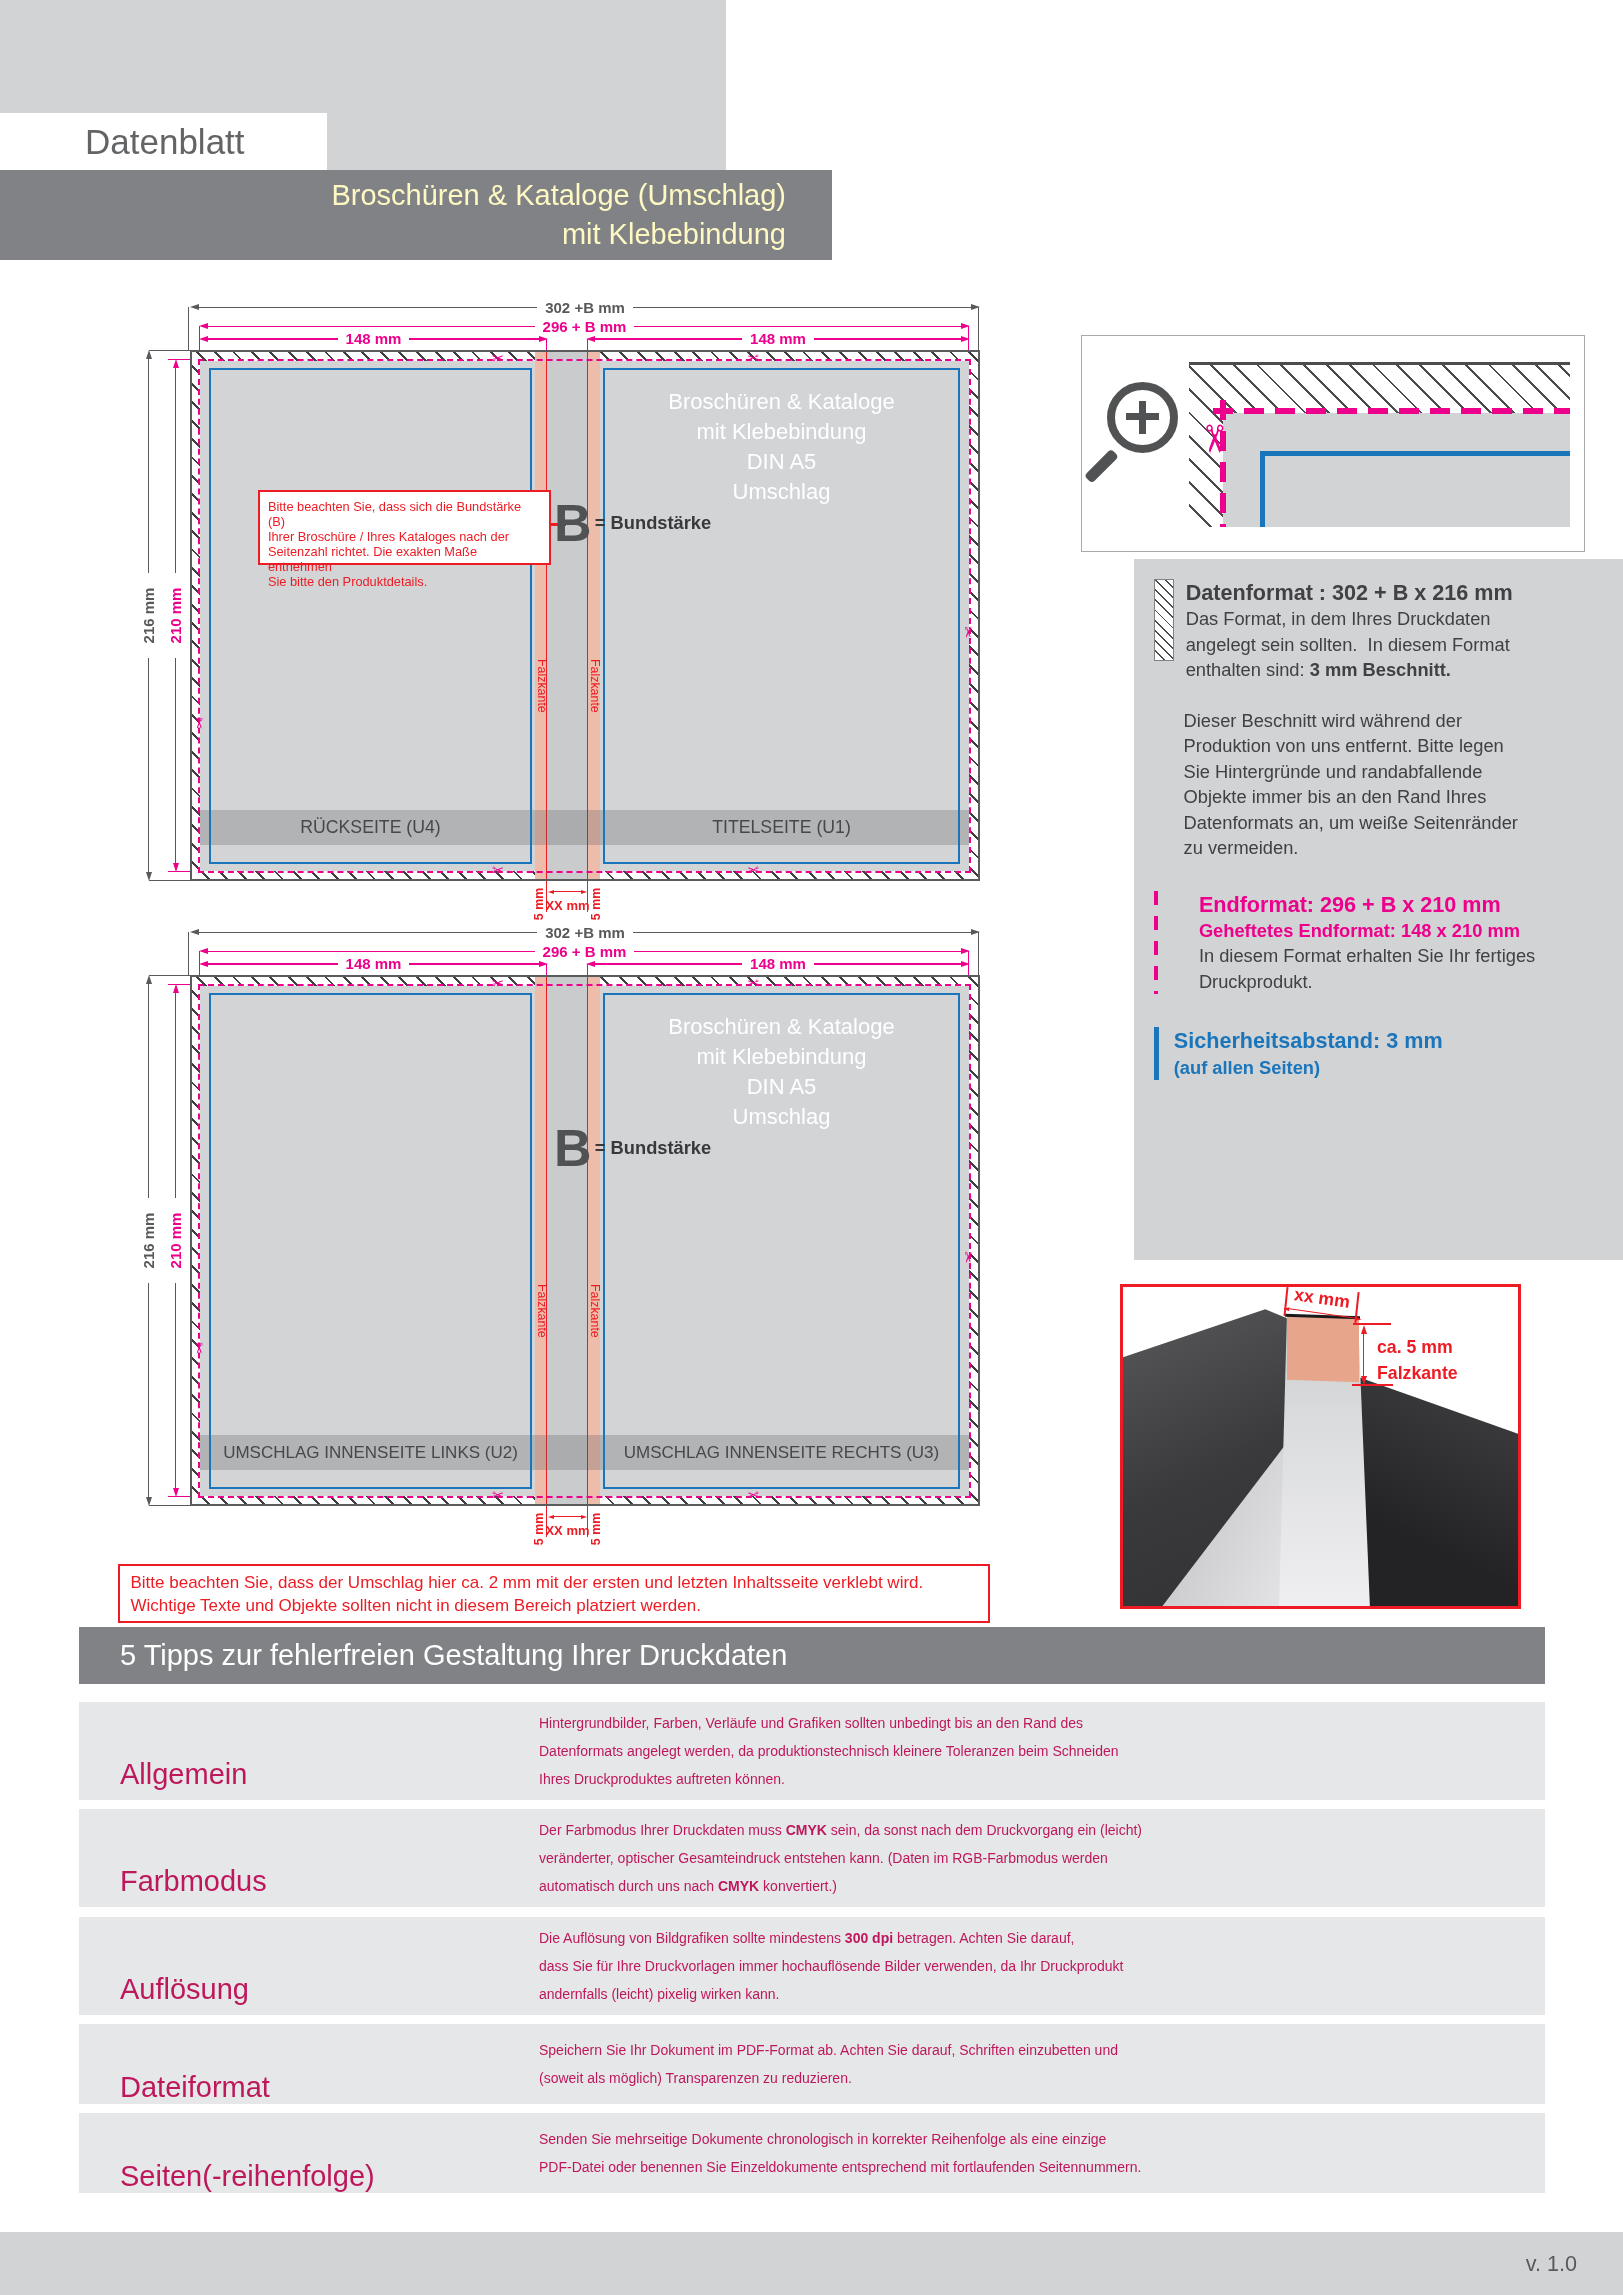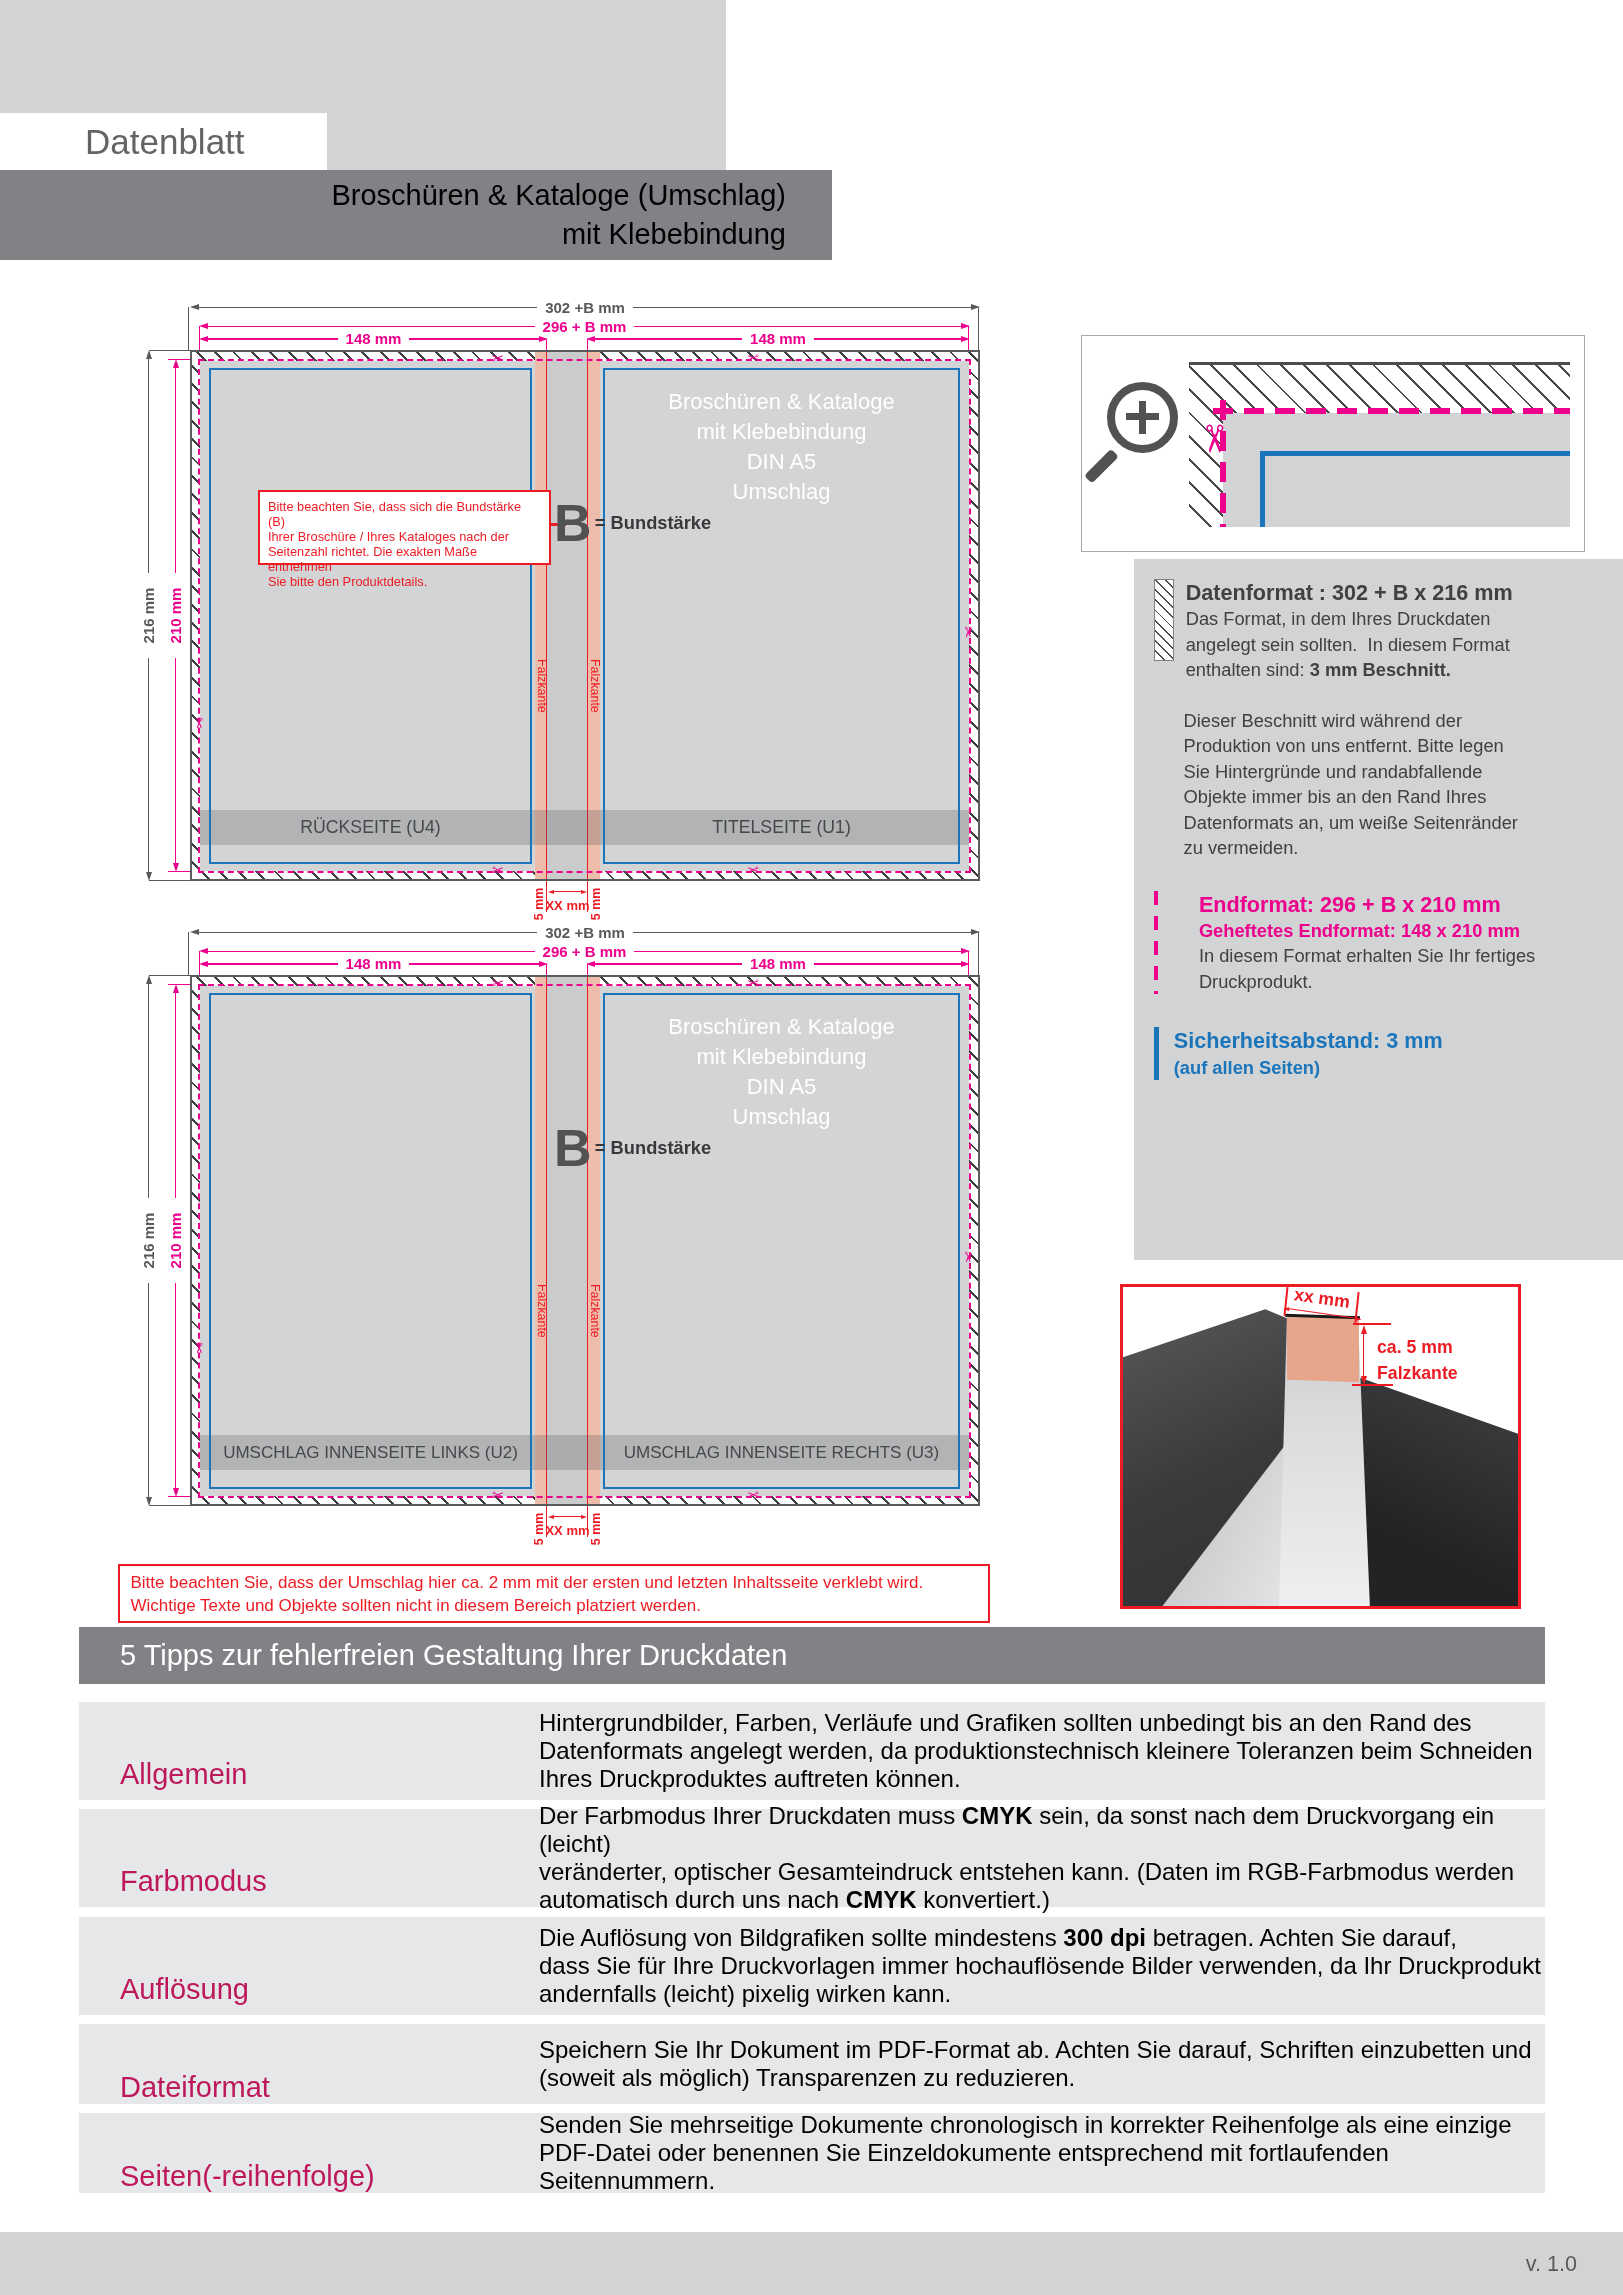--- a/index.html
+++ b/index.html
@@ -5,21 +5,21 @@
   html,body{margin:0;padding:0;background:#fff;}
   .sheet{position:relative;width:1623px;height:2295px;background:#ffffff;overflow:hidden;
          font-family:"Liberation Sans", sans-serif;color:#58595b;}
   .b{font-weight:bold;}
 
   
   .topgray{position:absolute;left:0;top:0;width:726px;height:170px;background:#d1d3d4;}
   .titlebox{position:absolute;left:0;top:113px;width:327px;height:57px;background:#ffffff;
             font-size:35px;color:#636466;display:flex;align-items:center;padding-left:85px;box-sizing:border-box;}
   .banner{position:absolute;left:0;top:170px;width:832px;height:90px;background:#808285;
-          color:#000000;font-size:29px;line-height:39px;text-align:right;padding:5.9px 46px 0 0;box-sizing:border-box;white-space:pre-line;}
+          color:#fef9c3;font-size:29px;line-height:39px;text-align:right;padding:5.9px 46px 0 0;box-sizing:border-box;white-space:pre-line;}
 
   
   .dim{position:absolute;display:flex;align-items:center;height:14.4px;}
   .dim .ln{flex:1;height:1.3px;background:currentColor;}
   .dim .lb{padding:0 7.9px;font-size:15px;font-weight:bold;white-space:nowrap;}
   .dim .ah{width:0;height:0;}
   .dim .ah.l{border-top:3.9px solid transparent;border-bottom:3.9px solid transparent;border-right:9.8px solid currentColor;}
   .dim .ah.r{border-top:3.9px solid transparent;border-bottom:3.9px solid transparent;border-left:9.8px solid currentColor;}
   .dim.small{height:9.2px;}
   .dim.small .ah.l{border-top:2.6px solid transparent;border-bottom:2.6px solid transparent;border-right:6.5px solid currentColor;}
@@ -113,21 +113,21 @@
   .figtick{position:absolute;background:#ed1c24;}
 
   
   .gluenote{position:absolute;left:118px;top:1564px;width:872px;height:59px;background:#fff;border:2px solid #ed1c24;box-sizing:border-box;
             color:#ed1c24;font-size:17px;line-height:23px;padding:5.2px 0 0 10.5px;}
   .gluenote div{white-space:pre-wrap;}
   .tipshead{position:absolute;left:79px;top:1627px;width:1466px;height:57px;background:#808285;color:#fff;
             font-size:29px;line-height:57px;padding-left:41px;box-sizing:border-box;}
   .tiprow{position:absolute;left:79px;width:1466px;background:#e6e7e8;display:flex;align-items:center;}
   .tiplabel{position:absolute;left:41px;font-size:29px;color:#be185d;margin-top:47px;}
-  .tiptext{margin-left:460px;font-size:24px;line-height:28px;color:#000000;}
+  .tiptext{margin-left:460px;font-size:14px;line-height:28px;color:#be185d;}
   .tiptext div{white-space:pre-wrap;}
   .footer{position:absolute;left:0;top:2232px;width:1623px;height:63px;background:#d1d3d4;
           font-size:21.6px;color:#58595b;display:flex;align-items:center;justify-content:flex-end;padding-right:46px;box-sizing:border-box;}
 </style>
 </head>
 <body>
 
 <div class="sheet">
 
   <div class="topgray"></div>

